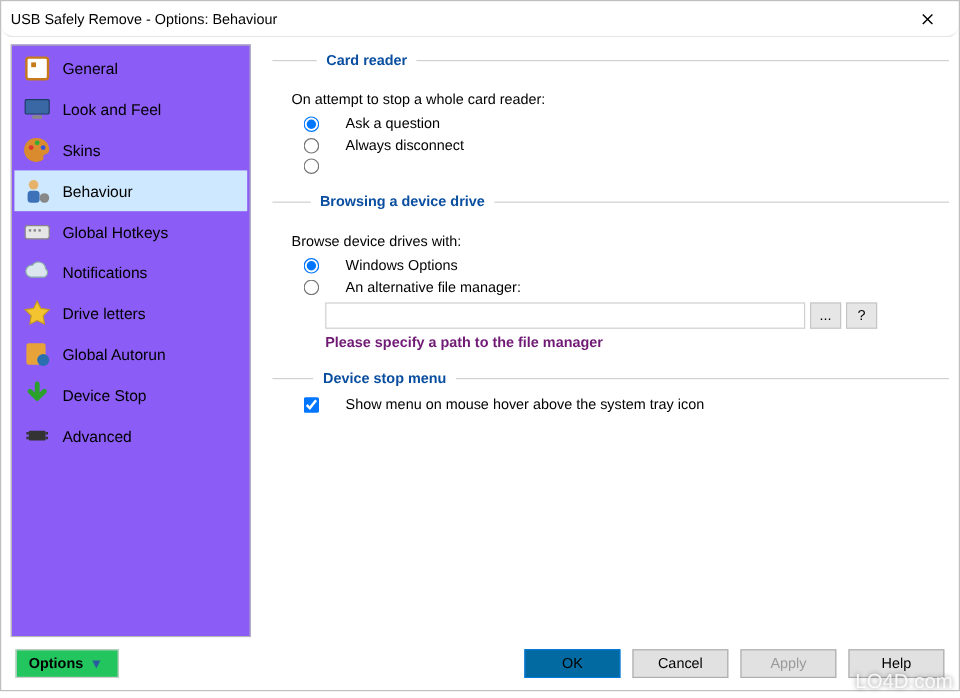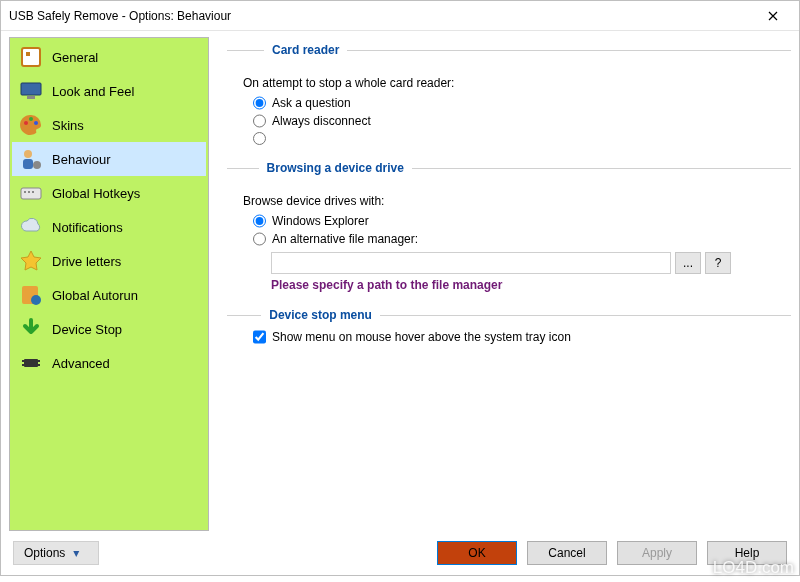--- a/index.html
+++ b/index.html
@@ -1,46 +1,46 @@
 <!DOCTYPE html>
 <html><head>
 <meta charset="utf-8">
 <style>
   * { box-sizing: border-box; margin: 0; padding: 0; }
   html, body { width: 800px; height: 582px; font-family: "Segoe UI", Tahoma, sans-serif; font-size: 12px; background: #fff; }
   .window { width: 800px; height: 576px; border: 1px solid #bfbfbf; background: #fff; display: flex; flex-direction: column; }
-  .titlebar { height: 30px; display: flex; align-items: center; padding: 0 8px; border-bottom: 1px solid #e5e5e5; }
+  .titlebar { height: 30px; display: flex; align-items: center; padding: 0 8px; border-bottom: 1px solid #e5e5e5; border-radius: 10px; }
   .titlebar .title { flex: 1; font-size: 12px; color: #000; }
   .titlebar .close { width: 36px; height: 22px; display: flex; align-items: center; justify-content: center; cursor: pointer; }
   .titlebar .close svg { width: 10px; height: 10px; }
   .body { flex: 1; display: flex; padding: 6px 8px 0 8px; gap: 8px; overflow: hidden; }
-  .sidebar { width: 200px; border: 1px solid #b8b8b8; background: #bef264; padding: 2px; overflow: auto; }
+  .sidebar { width: 200px; border: 1px solid #b8b8b8; background: #8b5cf6; padding: 2px; overflow: auto; }
   .side-item { display: flex; align-items: center; gap: 8px; height: 34px; padding: 0 6px; cursor: pointer; }
   .side-item.selected { background: #cde8ff; }
   .side-item .ico { width: 26px; height: 26px; display: flex; align-items: center; justify-content: center; }
   .side-item .lbl { font-size: 13px; color: #000; }
   .content { flex: 1; padding: 6px 0 0 10px; overflow: auto; }
   .group { margin-bottom: 16px; }
   .group-head { display: flex; align-items: center; gap: 8px; margin-bottom: 8px; }
   .group-title { color: #0a4ea0; font-weight: bold; font-size: 12px; white-space: nowrap; }
   .group-line { flex: 1; height: 1px; background: #d0d0d0; }
   .group-body { padding-left: 16px; color: #000; font-size: 12px; }
-  .radio-row, .check-row { display: flex; gap: 6px; margin: 4px 0 4px 10px; }
+  .radio-row, .check-row { display: flex; align-items: center; gap: 22px; margin: 4px 0 4px 10px; }
   .radio-row input, .check-row input { margin: 0; }
   .intro { margin: 19px 0 6px 0; }
   .path-row { display: flex; align-items: center; gap: 4px; margin: 6px 0 4px 28px; }
   .path-row input[type=text] { flex: 1; max-width: 400px; height: 22px; border: 1px solid #cfcfcf; background: #fff; padding: 0 4px; }
   .smallbtn { width: 26px; height: 22px; background: #e6e6e6; border: 1px solid #c6c6c6; display: flex; align-items: center; justify-content: center; cursor: pointer; }
   .err { color: #701a75; font-weight: bold; font-size: 12px; margin-left: 28px; margin-top: 4px; }
   .footer { height: 44px; display: flex; align-items: center; padding: 0 12px; gap: 10px; }
   .footer .spacer { flex: 1; }
   .btn { min-width: 80px; height: 24px; background: #e1e1e1; border: 1px solid #adadad; display: flex; align-items: center; justify-content: center; padding: 0 12px; cursor: pointer; font-size: 12px; }
-  .btn.primary { background: #c2410c; border: 1px solid #0078d7; }
+  .btn.primary { background: #0369a1; border: 1px solid #0078d7; }
   .btn.disabled { color: #9a9a9a; cursor: default; }
-  .options-btn { display: flex; align-items: center; gap: 8px; min-width: 86px; height: 24px; background: #e5e5e5; border: 1px solid #cfcfcf; padding: 0 10px; cursor: pointer; }
+  .options-btn { display: flex; align-items: center; gap: 8px; min-width: 86px; height: 24px; background: #22c55e; border: 1px solid #cfcfcf; padding: 0 10px; cursor: pointer; font-weight: bold; }
   .options-btn .chev { color: #2a5aa0; }
   .watermark { position: fixed; right: 6px; bottom: 4px; font-size: 17px; font-weight: 400; color: rgba(255,255,255,.85); text-shadow: 0 0 4px rgba(0,0,0,.5); pointer-events: none; }
 </style>
 </head>
 <body>
 
 <div class="window">
   <div class="titlebar">
     <div class="title">USB Safely Remove - Options: Behaviour</div>
     <div class="close">
@@ -173,21 +173,21 @@
       <div class="group">
         <div class="group-head">
           <div class="group-line"></div>
           <span class="group-title">Browsing a device drive</span>
           <div class="group-line" style="flex:12"></div>
         </div>
         <div class="group-body">
           <div class="intro">Browse device drives with:</div>
           <label class="radio-row">
               <input type="radio" name="br" checked="" style="">
-              <span>Windows Explorer</span>
+              <span>Windows Options</span>
             </label>
           <label class="radio-row">
               <input type="radio" name="br" style="">
               <span>An alternative file manager:</span>
             </label>
           <div class="path-row">
             <input type="text" value="" style="">
             <div class="smallbtn">
                 <span>...</span>
               </div>

